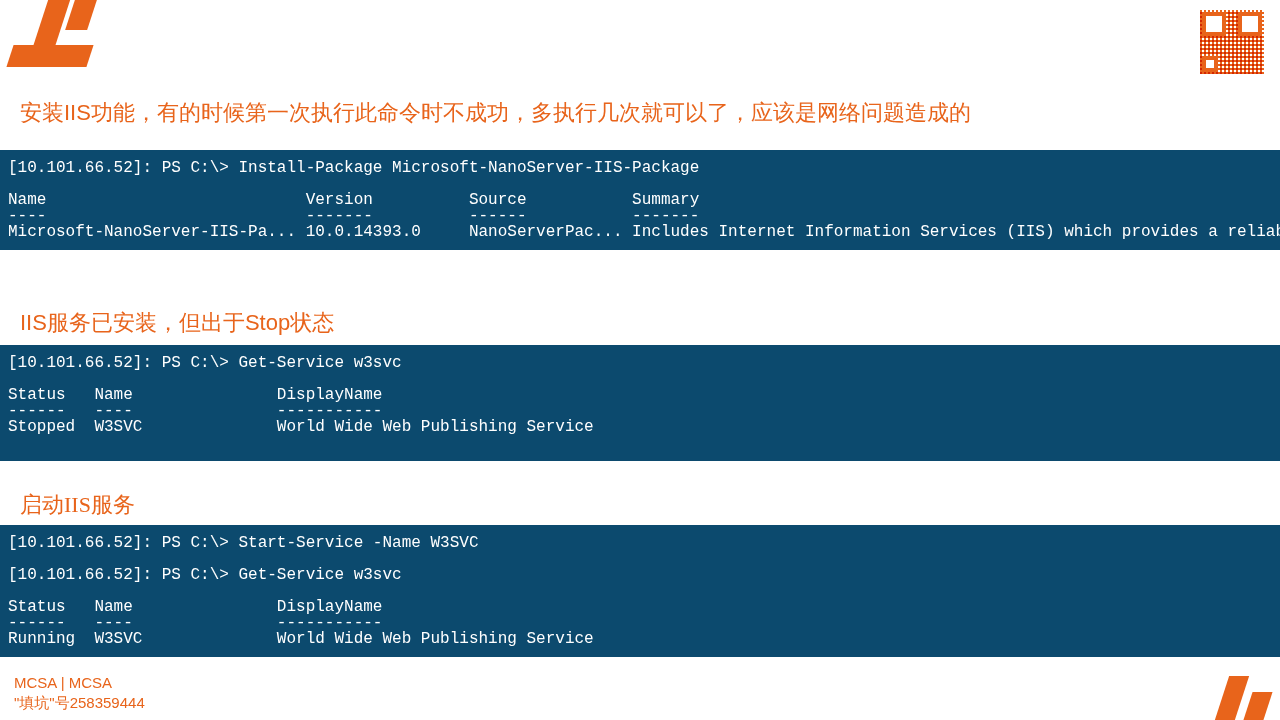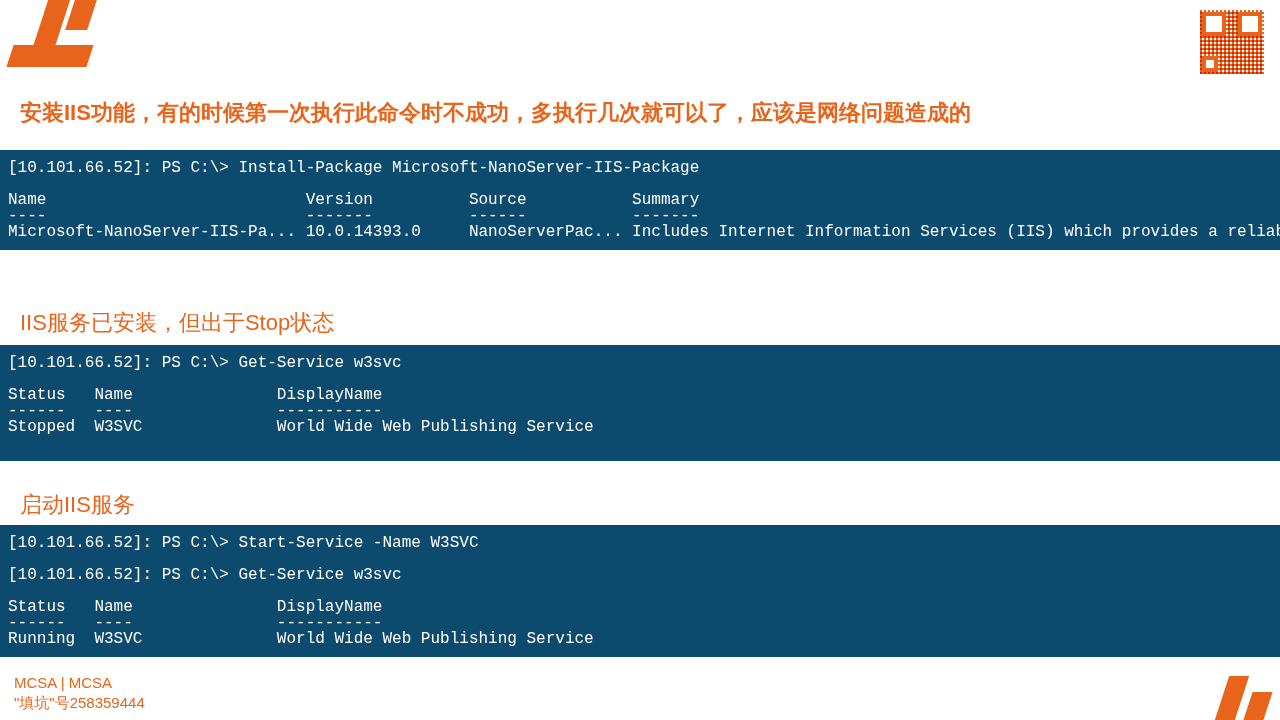--- a/index.html
+++ b/index.html
@@ -63,23 +63,23 @@
     border: 4px solid #e8641b;
     background: #fff;
   }
   .heading {
     color: #e8641b;
     font-size: 22px;
     font-weight: normal;
     padding: 0 20px;
     margin-bottom: 10px;
   }
-  .h1 { position: absolute; top: 98px; left: 0; font-weight: bold; }
+  .h1 { position: absolute; top: 98px; left: 0; }
   .h2 { position: absolute; top: 308px; left: 0; }
-  .h3 { position: absolute; top: 490px; left: 0; }
+  .h3 { position: absolute; top: 490px; left: 0; font-family: Liberation Serif, serif; }
   .term {
     position: absolute;
     left: 0;
     width: 1280px;
     background: #0c4a6e;
     color: #ffffff;
     font-family: Consolas, "Courier New", monospace;
     font-size: 16px;
     line-height: 1.0;
     white-space: pre;

